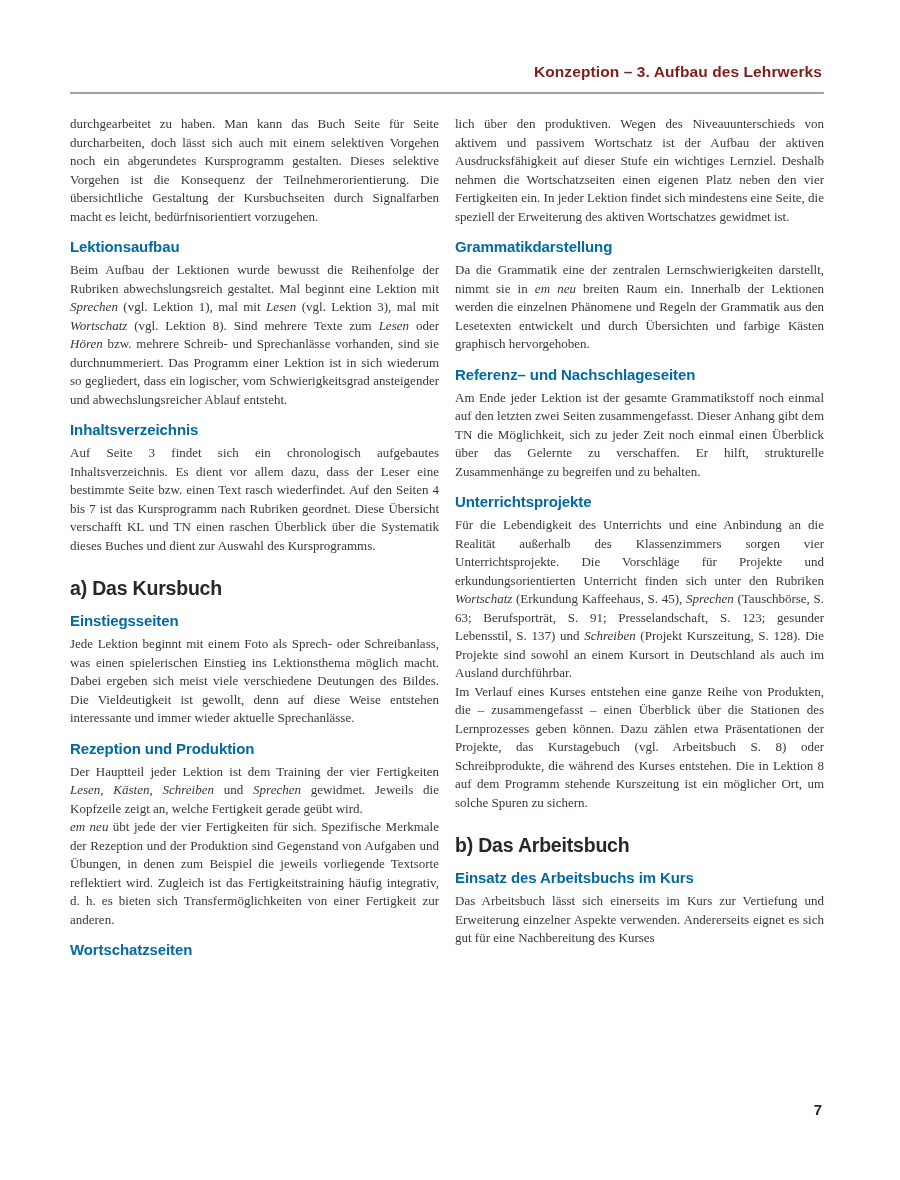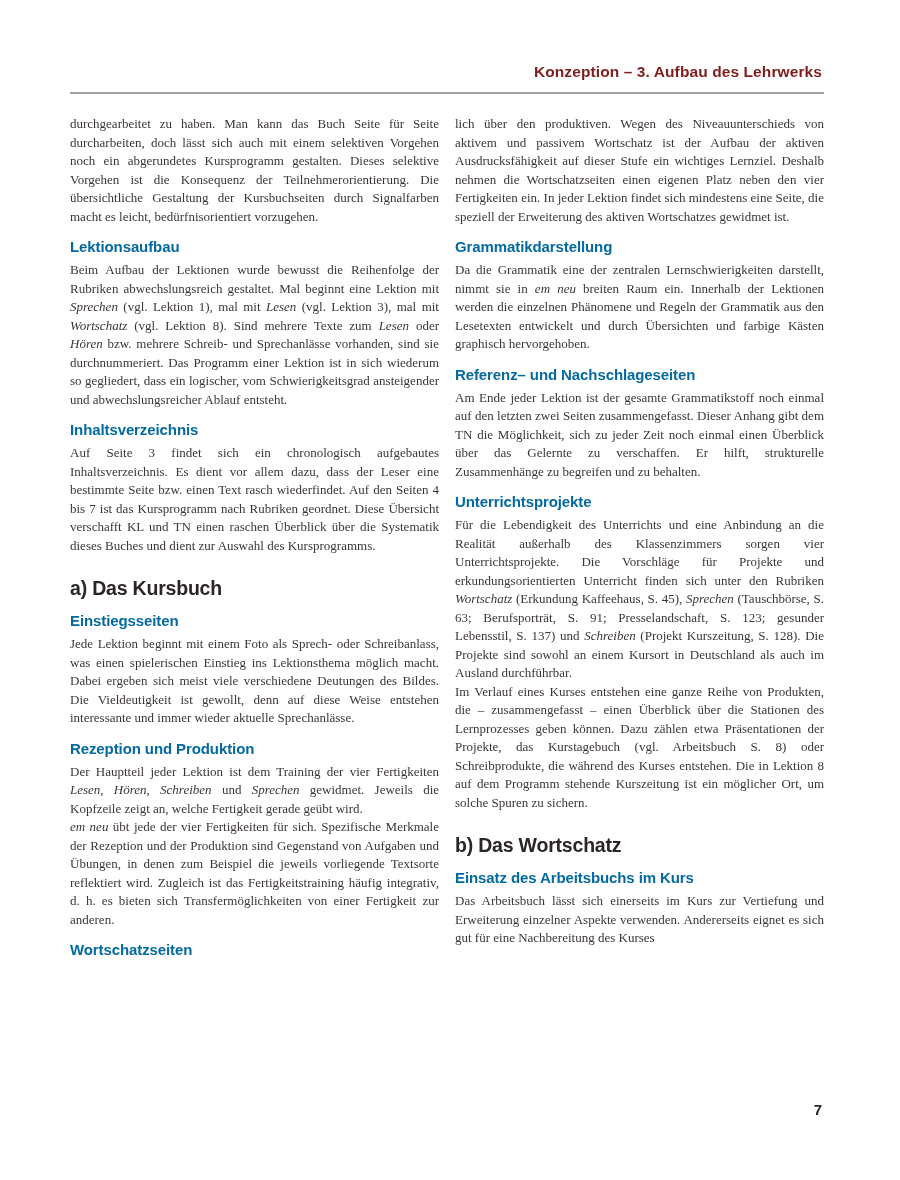--- a/index.html
+++ b/index.html
@@ -93,35 +93,35 @@
     <div class="col">
       <p class="para">durchgearbeitet zu haben. Man kann das Buch Seite für Seite durcharbeiten, doch lässt sich auch mit einem selektiven Vorgehen noch ein abgerundetes Kursprogramm gestalten. Dieses selektive Vorgehen ist die Konsequenz der Teilnehmerorientierung. Die übersichtliche Gestaltung der Kursbuchseiten durch Signalfarben macht es leicht, bedürfnisorientiert vorzugehen.</p>
       <div class="h3">Lektionsaufbau</div>
       <p class="para">Beim Aufbau der Lektionen wurde bewusst die Reihenfolge der Rubriken abwechslungsreich gestaltet. Mal beginnt eine Lektion mit <i>Sprechen</i> (vgl. Lektion 1), mal mit <i>Lesen</i> (vgl. Lektion 3), mal mit <i>Wortschatz</i> (vgl. Lektion 8). Sind mehrere Texte zum <i>Lesen</i> oder <i>Hören</i> bzw. mehrere Schreib- und Sprechanlässe vorhanden, sind sie durchnummeriert. Das Programm einer Lektion ist in sich wiederum so gegliedert, dass ein logischer, vom Schwierigkeitsgrad ansteigender und abwechslungsreicher Ablauf entsteht.</p>
       <div class="h3">Inhaltsverzeichnis</div>
       <p class="para">Auf Seite 3 findet sich ein chronologisch aufgebautes Inhaltsverzeichnis. Es dient vor allem dazu, dass der Leser eine bestimmte Seite bzw. einen Text rasch wiederfindet. Auf den Seiten 4 bis 7 ist das Kursprogramm nach Rubriken geordnet. Diese Übersicht verschafft KL und TN einen raschen Überblick über die Systematik dieses Buches und dient zur Auswahl des Kursprogramms.</p>
       <div class="h2">a) Das Kursbuch</div>
       <div class="h3">Einstiegsseiten</div>
       <p class="para">Jede Lektion beginnt mit einem Foto als Sprech- oder Schreibanlass, was einen spielerischen Einstieg ins Lektionsthema möglich macht. Dabei ergeben sich meist viele verschiedene Deutungen des Bildes. Die Vieldeutigkeit ist gewollt, denn auf diese Weise entstehen interessante und immer wieder aktuelle Sprechanlässe.</p>
       <div class="h3">Rezeption und Produktion</div>
-      <p class="para">Der Hauptteil jeder Lektion ist dem Training der vier Fertigkeiten <i>Lesen, Hören, Schreiben</i> und <i>Sprechen</i> gewidmet. Jeweils die Kopfzeile zeigt an, welche Fertigkeit gerade geübt wird.</p>
+      <p class="para">Der Hauptteil jeder Lektion ist dem Training der vier Fertigkeiten <i>Lesen, Kästen, Schreiben</i> und <i>Sprechen</i> gewidmet. Jeweils die Kopfzeile zeigt an, welche Fertigkeit gerade geübt wird.</p>
       <p class="para"><i>em neu</i> übt jede der vier Fertigkeiten für sich. Spezifische Merkmale der Rezeption und der Produktion sind Gegenstand von Aufgaben und Übungen, in denen zum Beispiel die jeweils vorliegende Textsorte reflektiert wird. Zugleich ist das Fertigkeitstraining häufig integrativ, d. h. es bieten sich Transfermöglichkeiten von einer Fertigkeit zur anderen.</p>
       <div class="h3">Wortschatzseiten</div>
     </div>
 
     <div class="col">
       <p class="para">lich über den produktiven. Wegen des Niveauunterschieds von aktivem und passivem Wortschatz ist der Aufbau der aktiven Ausdrucksfähigkeit auf dieser Stufe ein wichtiges Lernziel. Deshalb nehmen die Wortschatzseiten einen eigenen Platz neben den vier Fertigkeiten ein. In jeder Lektion findet sich mindestens eine Seite, die speziell der Erweiterung des aktiven Wortschatzes gewidmet ist.</p>
       <div class="h3">Grammatikdarstellung</div>
       <p class="para">Da die Grammatik eine der zentralen Lernschwierigkeiten darstellt, nimmt sie in <i>em neu</i> breiten Raum ein. Innerhalb der Lektionen werden die einzelnen Phänomene und Regeln der Grammatik aus den Lesetexten entwickelt und durch Übersichten und farbige Kästen graphisch hervorgehoben.</p>
       <div class="h3">Referenz– und Nachschlageseiten</div>
       <p class="para">Am Ende jeder Lektion ist der gesamte Grammatikstoff noch einmal auf den letzten zwei Seiten zusammengefasst. Dieser Anhang gibt dem TN die Möglichkeit, sich zu jeder Zeit noch einmal einen Überblick über das Gelernte zu verschaffen. Er hilft, strukturelle Zusammenhänge zu begreifen und zu behalten.</p>
       <div class="h3">Unterrichtsprojekte</div>
       <p class="para">Für die Lebendigkeit des Unterrichts und eine Anbindung an die Realität außerhalb des Klassenzimmers sorgen vier Unterrichtsprojekte. Die Vorschläge für Projekte und erkundungsorientierten Unterricht finden sich unter den Rubriken <i>Wortschatz</i> (Erkundung Kaffeehaus, S. 45), <i>Sprechen</i> (Tauschbörse, S. 63; Berufsporträt, S. 91; Presselandschaft, S. 123; gesunder Lebensstil, S. 137) und <i>Schreiben</i> (Projekt Kurszeitung, S. 128). Die Projekte sind sowohl an einem Kursort in Deutschland als auch im Ausland durchführbar.</p>
       <p class="para">Im Verlauf eines Kurses entstehen eine ganze Reihe von Produkten, die – zusammengefasst – einen Überblick über die Stationen des Lernprozesses geben können. Dazu zählen etwa Präsentationen der Projekte, das Kurstagebuch (vgl. Arbeitsbuch S. 8) oder Schreibprodukte, die während des Kurses entstehen. Die in Lektion 8 auf dem Programm stehende Kurszeitung ist ein möglicher Ort, um solche Spuren zu sichern.</p>
-      <div class="h2">b) Das Wortschatz</div>
+      <div class="h2">b) Das Arbeitsbuch</div>
       <div class="h3">Einsatz des Arbeitsbuchs im Kurs</div>
       <p class="para">Das Arbeitsbuch lässt sich einerseits im Kurs zur Vertiefung und Erweiterung einzelner Aspekte verwenden. Andererseits eignet es sich gut für eine Nachbereitung des Kurses</p>
     </div>
 
   </div>
 
   <div class="page-number">7</div>
 
 </div>
 

